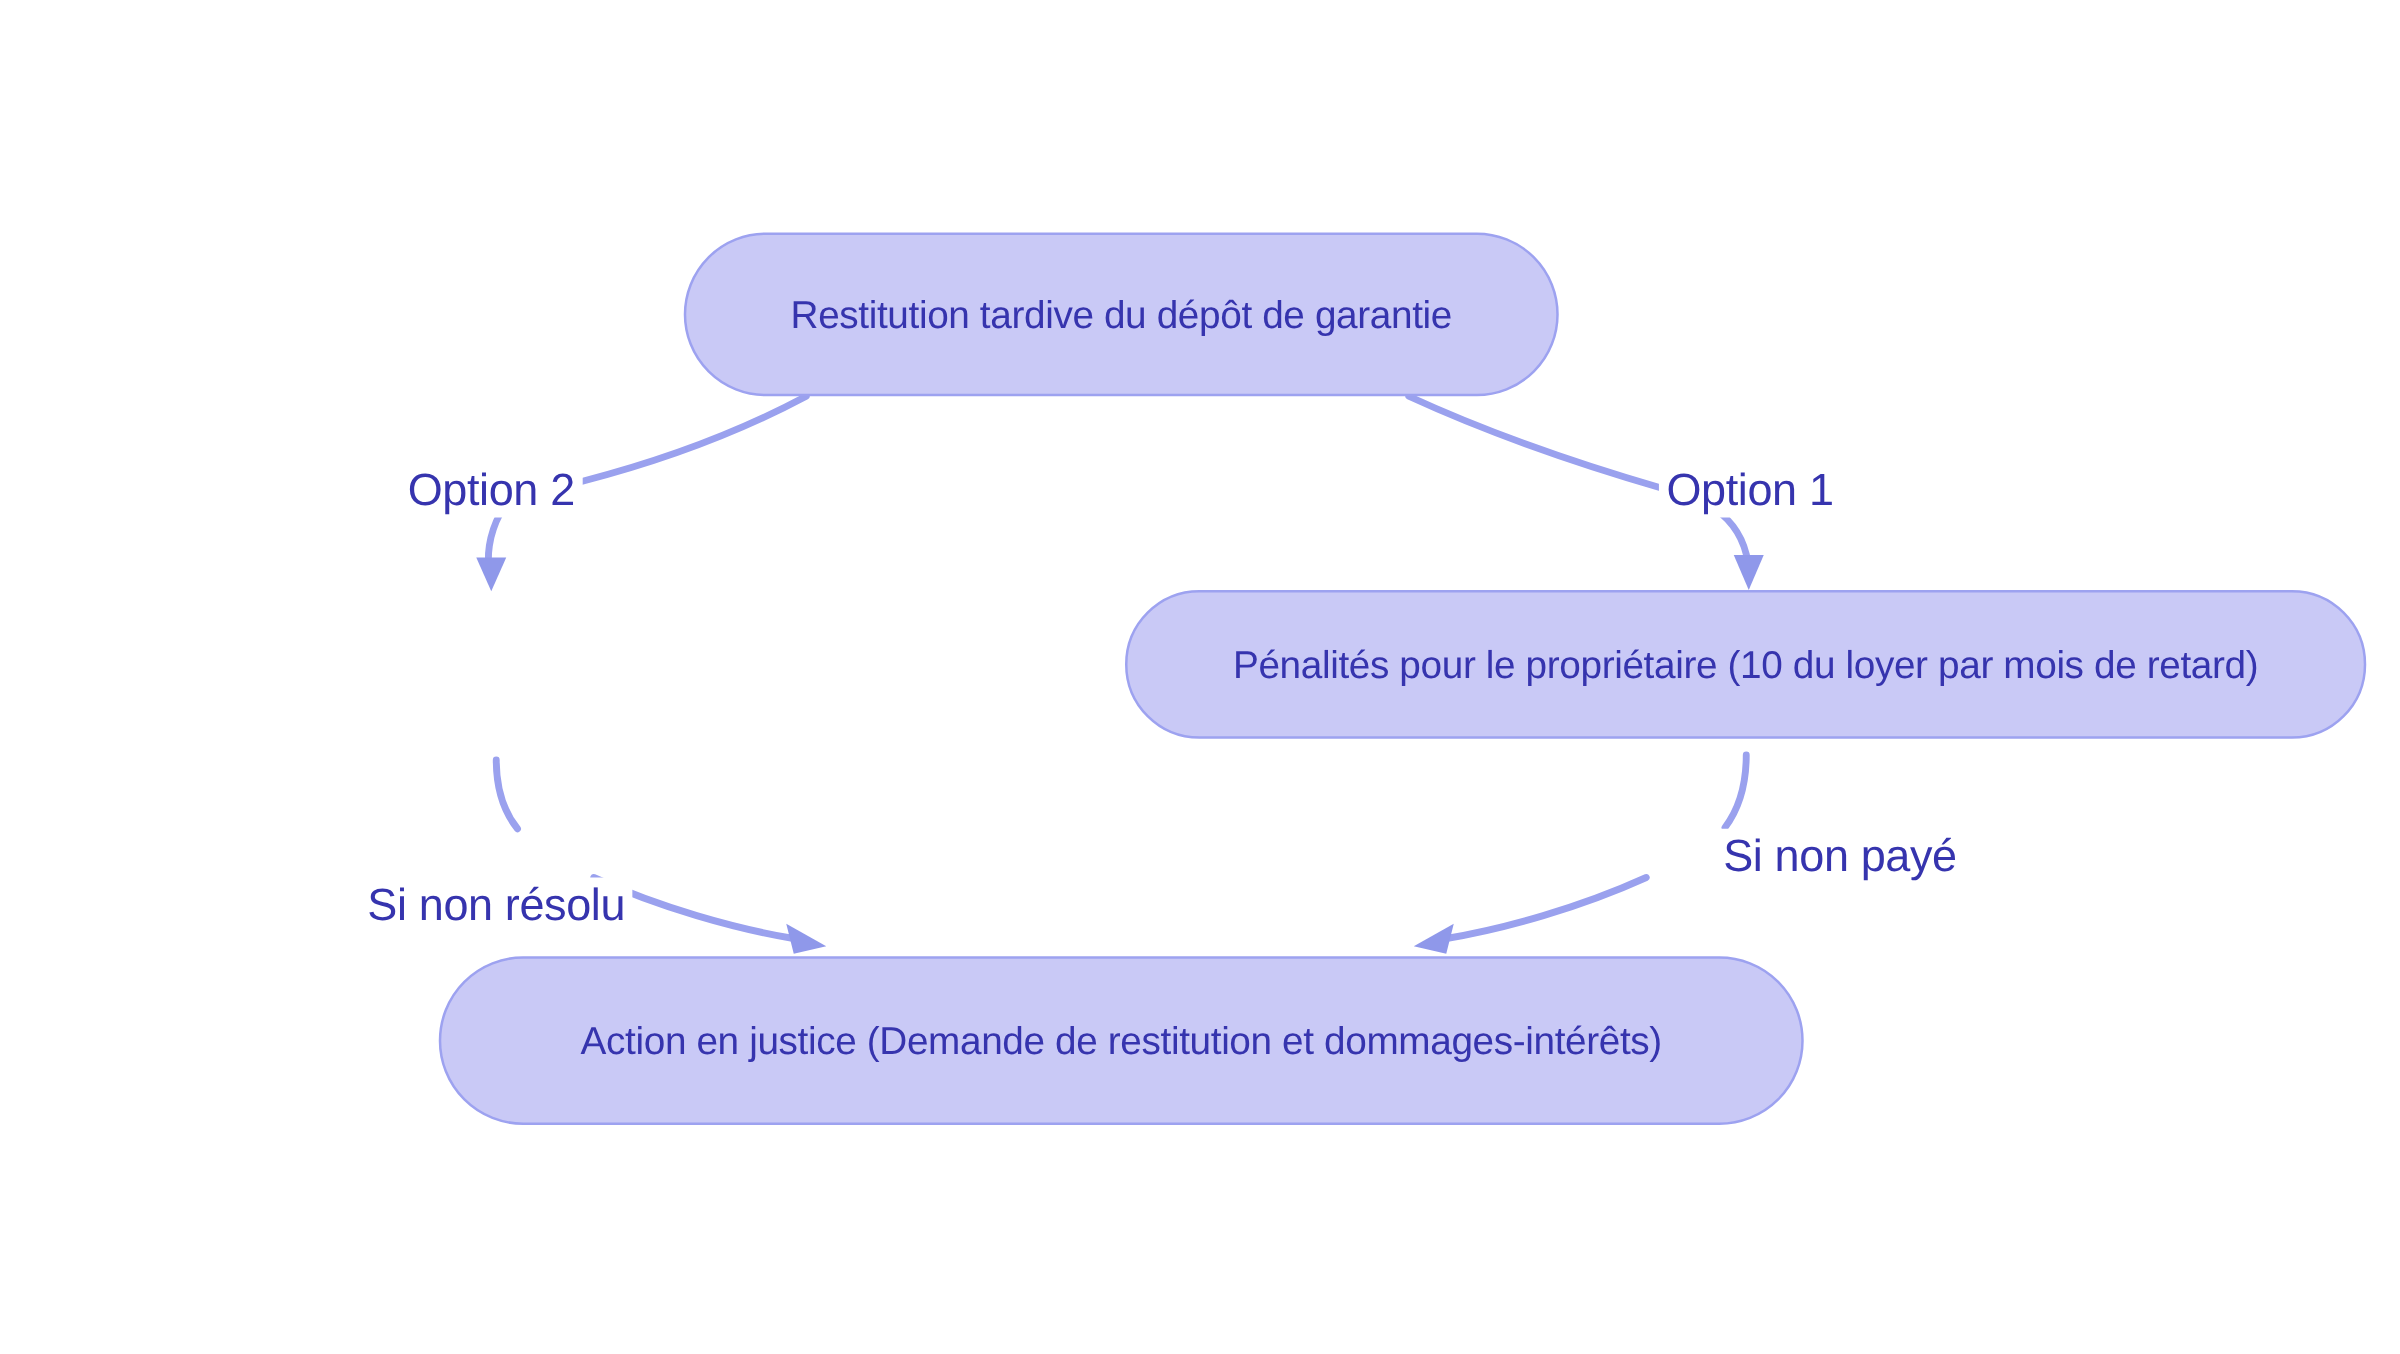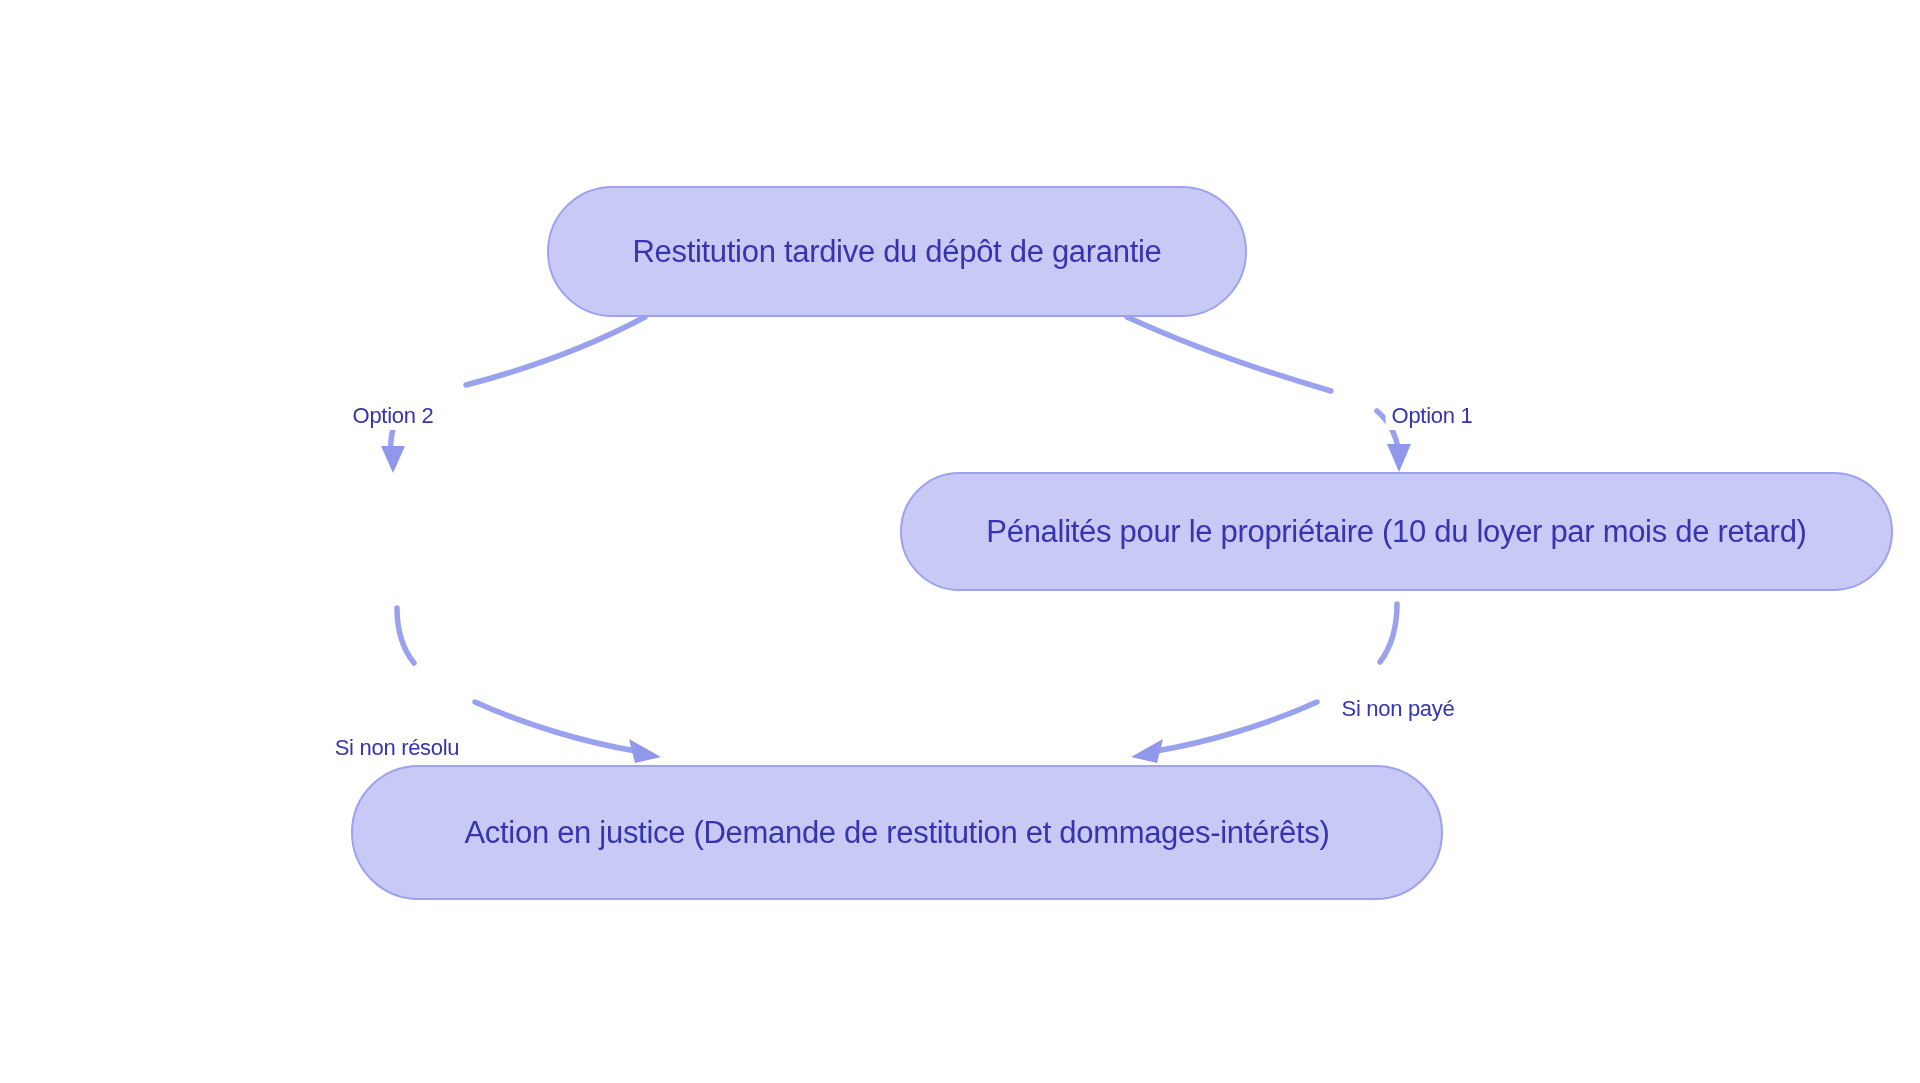--- a/index.html
+++ b/index.html
@@ -46,30 +46,29 @@
   }
   .node-top    { left: 547px;  top: 186px; width: 700px;  height: 131px; border-radius: 66px; }
   .node-left   { left: 18px;   top: 474px; width: 757px;  height: 134px; border-radius: 67px; }
   .node-right  { left: 900px;  top: 472px; width: 993px;  height: 119px; border-radius: 68px; }
   .node-bottom { left: 351px;  top: 765px; width: 1092px; height: 135px; border-radius: 68px; }
   .edge-label {
     position: absolute;
     transform: translate(-50%, -50%);
     background: var(--bg-color, #ffffff);
     color: var(--label-text, #3634ae);
-    font-size: 22px;
+    font-size: 36px;
     letter-spacing: -0.3px;
     white-space: nowrap;
     padding: 1px 6px;
-    margin-top: 24px;
   }
   .label-option2 { left: 393px;  top: 392px; }
-  .label-option1 { left: 1432px; top: 392px; text-align: right; }
+  .label-option1 { left: 1400px; top: 392px; text-align: right; }
   .label-resolu  { left: 397px;  top: 724px; }
-  .label-paye    { left: 1398px; top: 685px; }
+  .label-paye    { left: 1472px; top: 685px; }
 </style>
 </head>
 <body>
 
 <div class="canvas">
 
   <svg class="edge-layer" viewBox="0 0 1920 1083" aria-hidden="true">
     <g>
       <path d="M 645 317 C 585 349, 520 371, 466 385"></path>
       <path d="M 400 411 C 391 428, 389 446, 392 459"></path>

